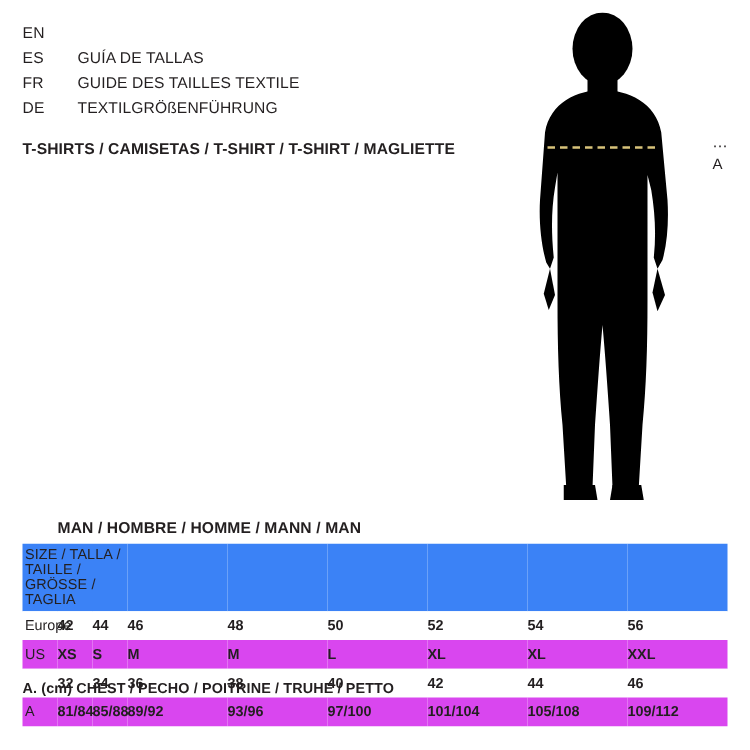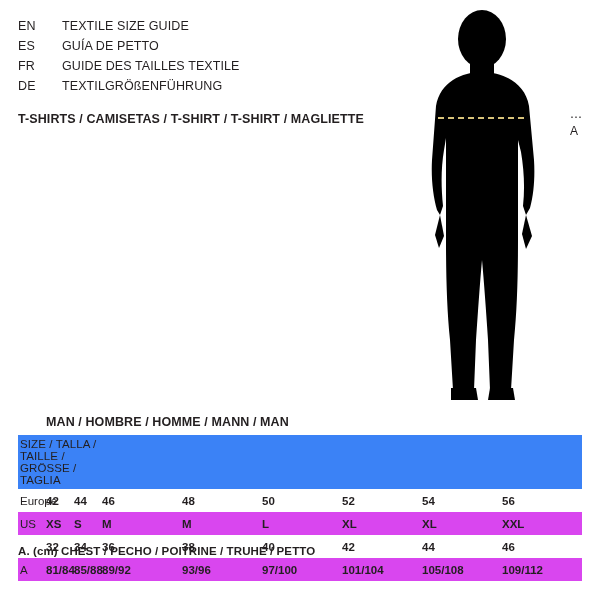--- a/index.html
+++ b/index.html
@@ -132,25 +132,24 @@
   }
 </style>
 </head>
 <body>
 
 <div class="page">
 
   <div class="legend">
     <div class="legend-row">
       <div class="legend-code">EN</div>
-      <div class="legend-text">TEXTILE SIZE GUIDE</div>
     </div>
     <div class="legend-row">
       <div class="legend-code">ES</div>
-      <div class="legend-text">GUÍA DE PETTO</div>
+      <div class="legend-text">GUÍA DE TALLAS</div>
     </div>
     <div class="legend-row">
       <div class="legend-code">FR</div>
       <div class="legend-text">GUIDE DES TAILLES TEXTILE</div>
     </div>
     <div class="legend-row">
       <div class="legend-code">DE</div>
       <div class="legend-text">TEXTILGRÖßENFÜHRUNG</div>
     </div>
   </div>

